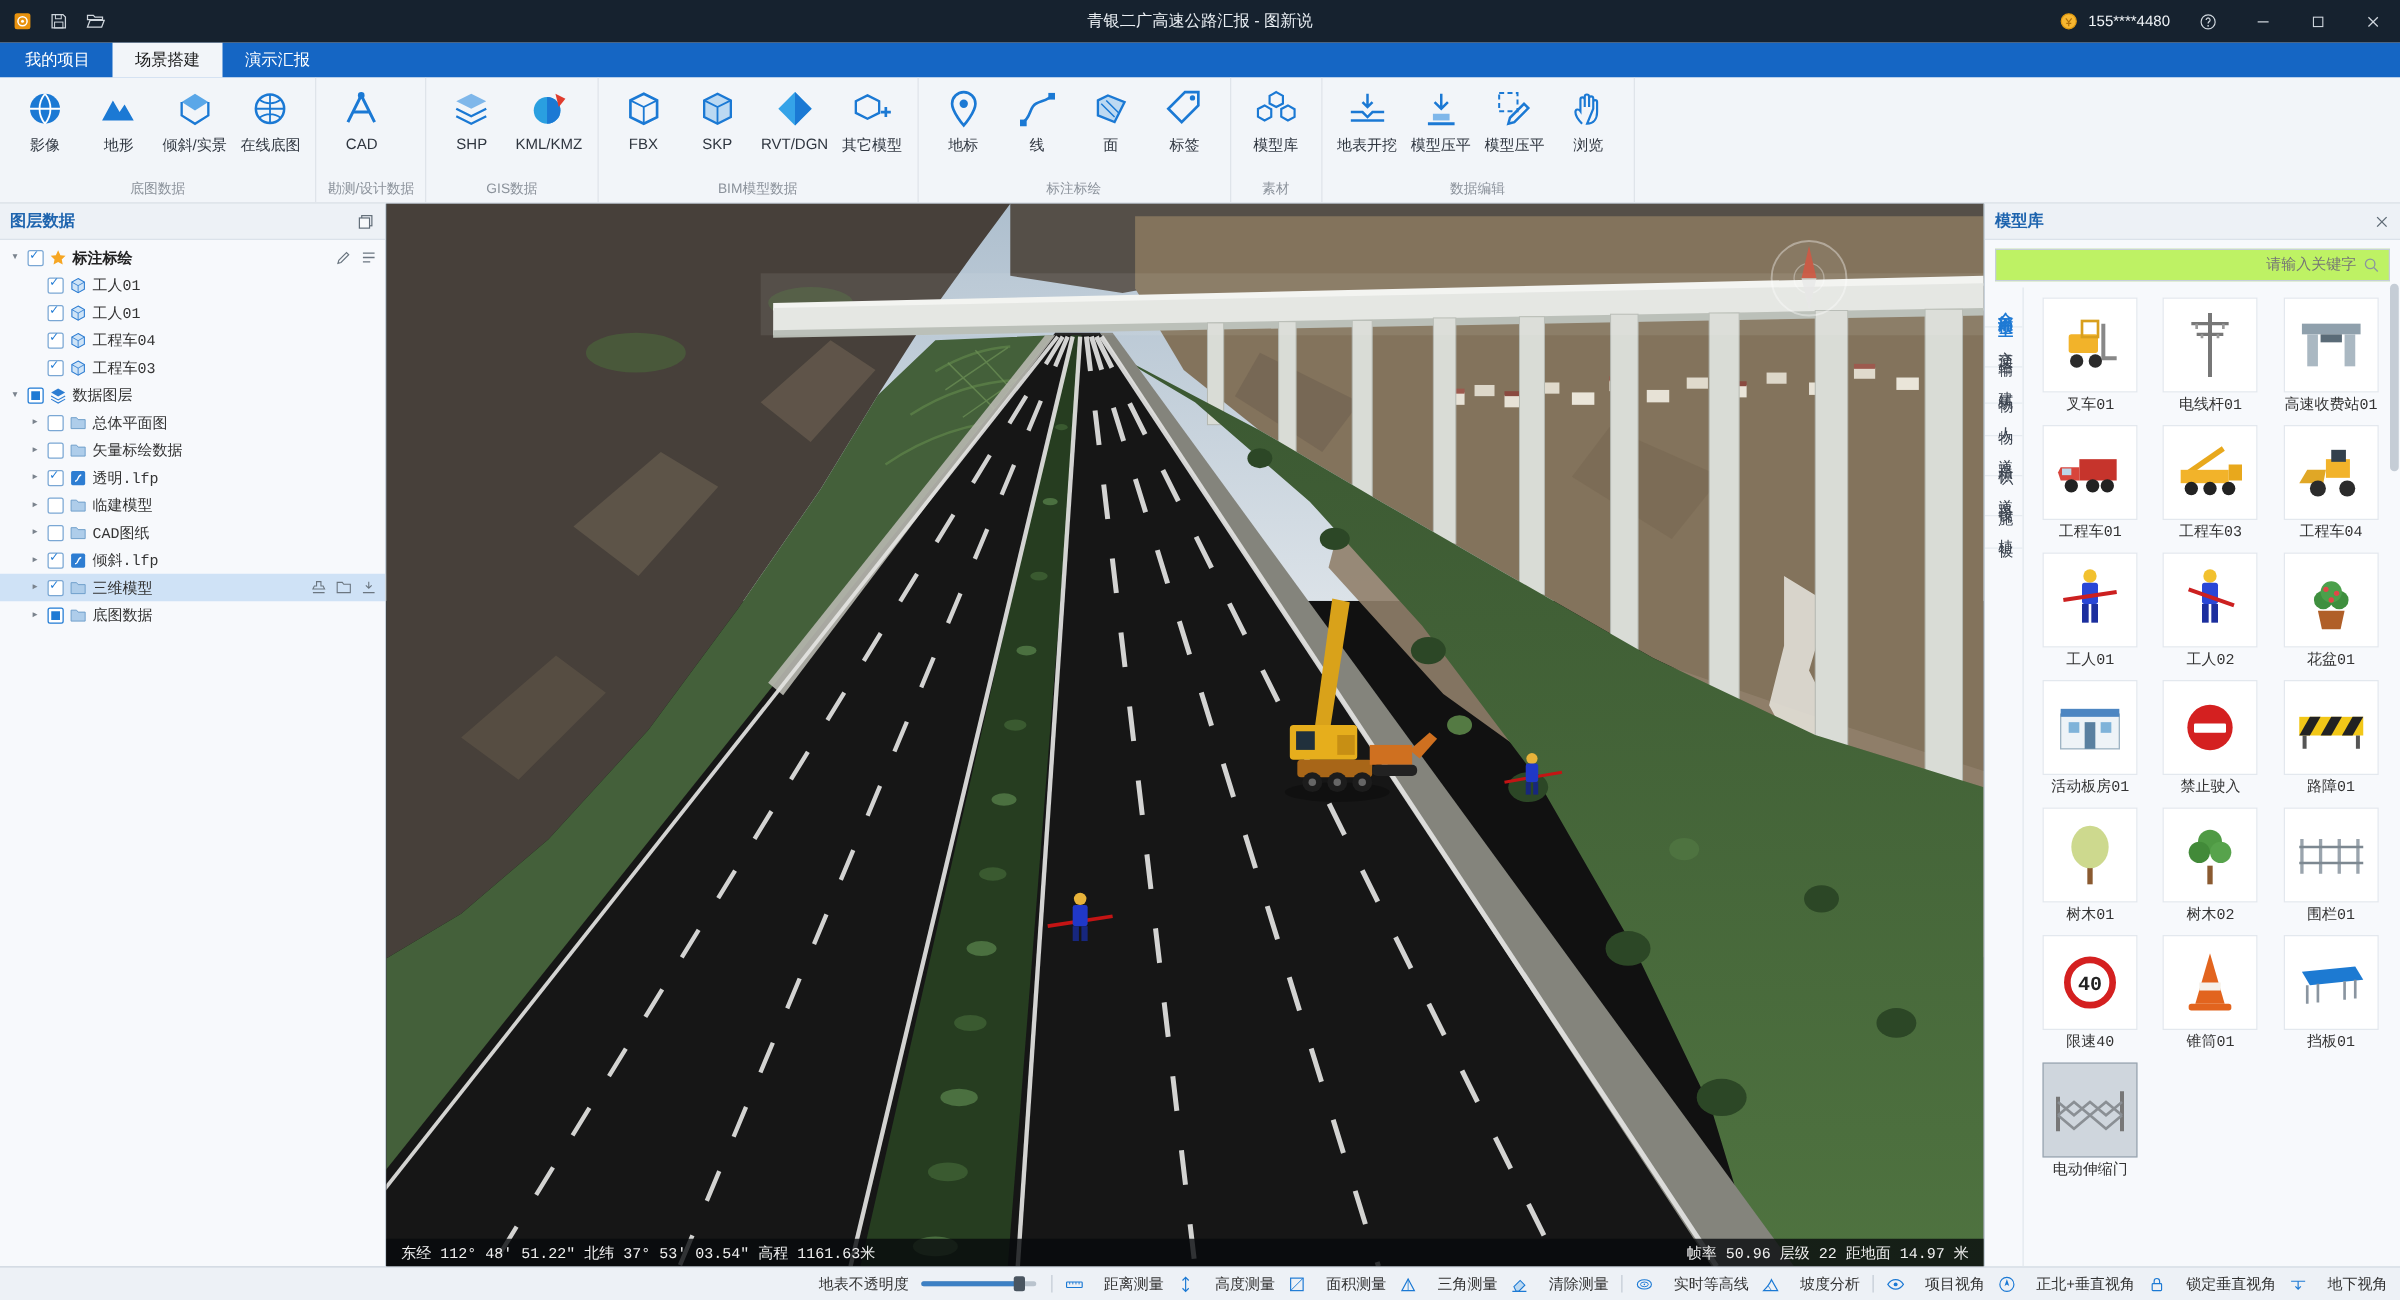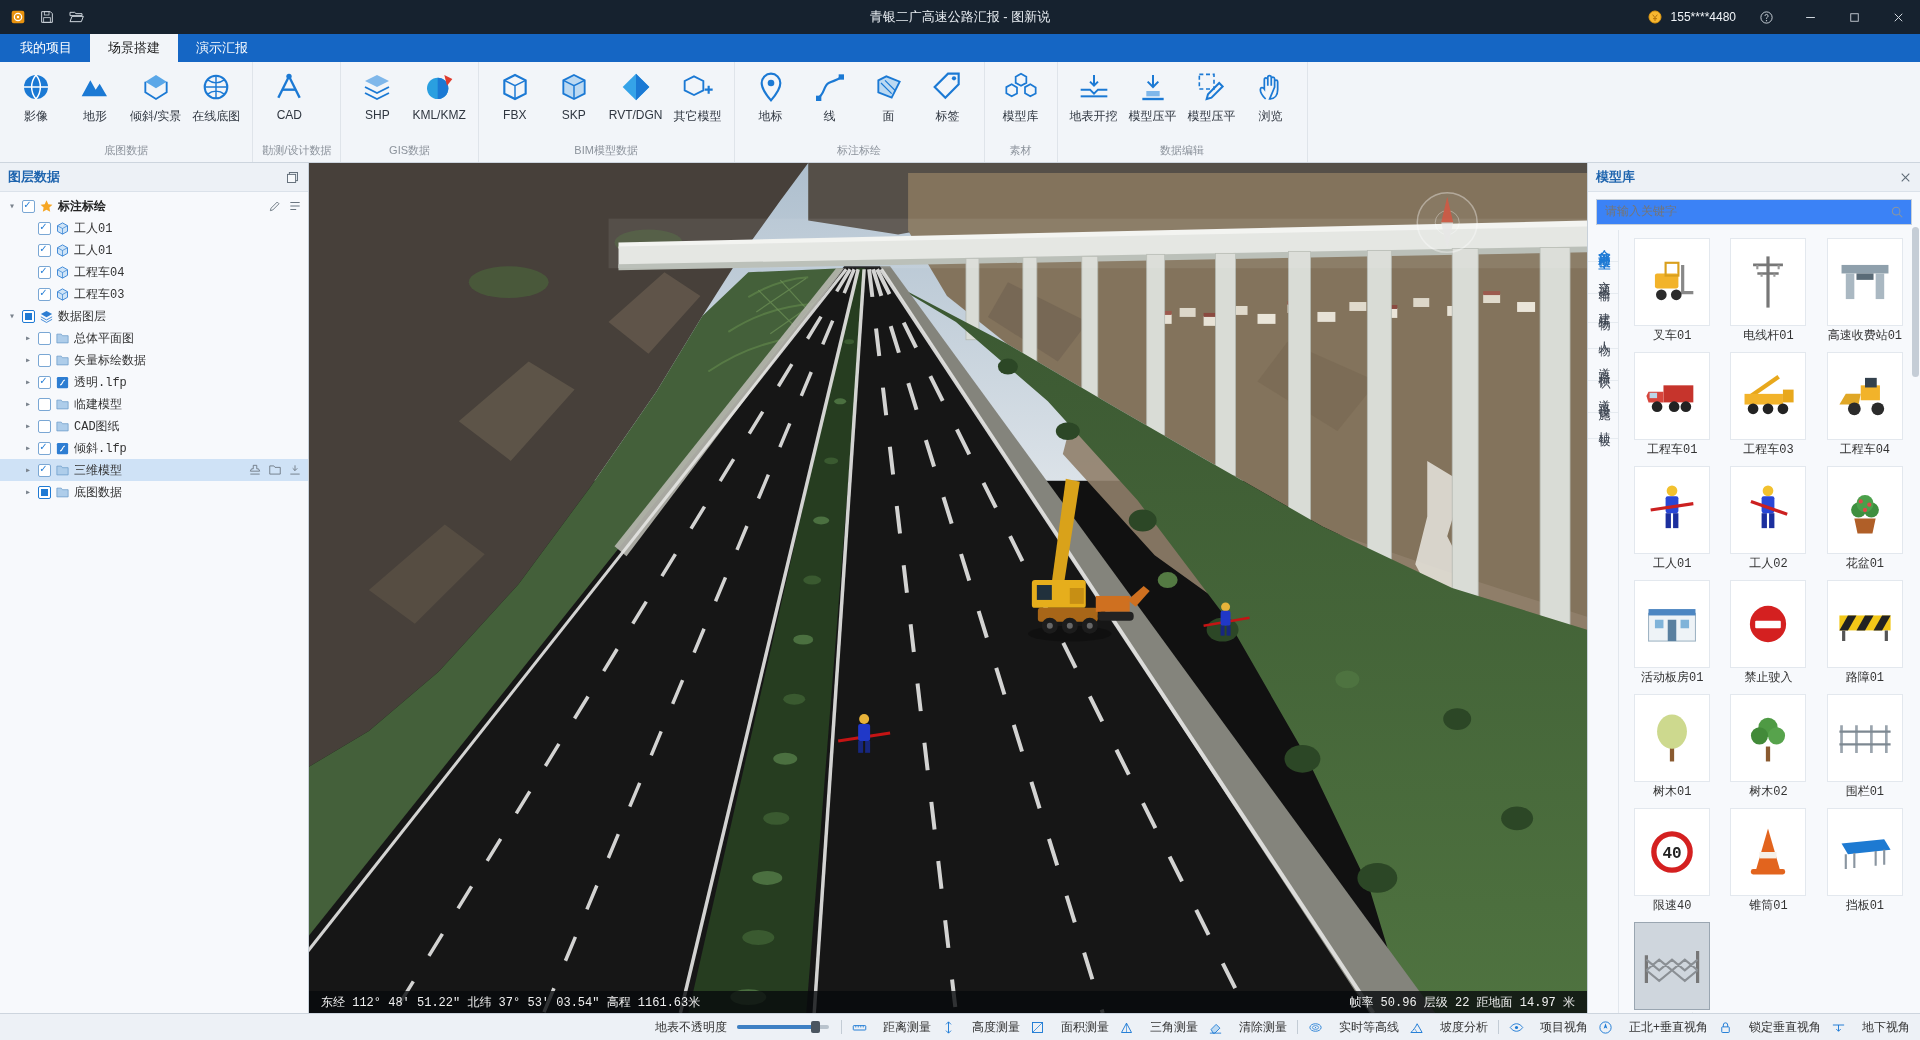--- a/index.html
+++ b/index.html
@@ -58,31 +58,31 @@
   .viewport{flex:1;position:relative;overflow:hidden;background:#111;}
   .viewport svg.scene{position:absolute;inset:0;width:100%;height:100%;}
   .coordbar{position:absolute;left:0;right:0;bottom:0;height:22px;background:rgba(8,10,12,.8);
     display:flex;align-items:center;justify-content:space-between;padding:0 12px;color:#f0f0f0;font-size:12px;z-index:3;}
 
   
   .right-panel{width:332px;min-width:332px;background:#f7f9fc;border-left:1px solid #c8d1da;display:flex;flex-direction:column;position:relative;}
   .rp-close{cursor:pointer;display:flex;}
   .rp-close svg{width:13px;height:13px;}
   .search-row{padding:7px 8px 5px;position:relative;}
-  .search-input{width:100%;box-sizing:border-box;height:26px;border:1px solid #c6cfd9;background:#3b82f6;padding:0 26px 0 8px;font-size:12px;color:#333;outline:none;font-family:inherit;}
+  .search-input{width:100%;box-sizing:border-box;height:26px;border:1px solid #c6cfd9;background:#bef264;padding:0 26px 0 8px;font-size:12px;color:#333;outline:none;font-family:inherit;text-align:right;}
   .search-ic{position:absolute;right:16px;top:13px;display:flex;}
   .search-ic svg{width:14px;height:14px;}
   .mp-body{flex:1;display:flex;min-height:0;}
   .cats{width:30px;min-width:30px;border-right:1px solid #e2e7ed;display:flex;flex-direction:column;}
   .cat{writing-mode:vertical-rl;letter-spacing:3px;font-size:12px;color:#3c4450;padding:9px 0;margin:0 auto;border-bottom:1px solid transparent;cursor:pointer;}
   .catwrap{border-bottom:1px solid #e6ebf0;display:flex;justify-content:center;}
   .cat.active{color:#1f7ad4;font-weight:bold;}
   .grid{flex:1;padding:8px 10px 8px 8px;display:grid;grid-template-columns:repeat(3,1fr);gap:8px 6px;align-content:start;overflow:hidden;}
   .mitem{display:flex;flex-direction:column;align-items:center;cursor:pointer;}
-  .thumb{width:76px;height:88px;background:#fff;border:1px solid #e3e8ee;display:flex;align-items:center;justify-content:center;box-sizing:border-box;}
+  .thumb{width:76px;height:76px;background:#fff;border:1px solid #e3e8ee;display:flex;align-items:center;justify-content:center;box-sizing:border-box;}
   .thumb svg{width:64px;height:64px;display:block;}
   .mitem.selected .thumb{background:#cfd6dd;border-color:#9aa6b1;}
   .mlabel{font-size:12px;color:#333;text-align:center;line-height:1.25;margin-top:3px;max-width:92px;}
   .vscroll{position:absolute;right:1px;top:64px;bottom:4px;width:7px;}
   .vscroll .vthumb{width:7px;height:150px;background:#c5cdd6;border-radius:4px;}
 
   
   .statusbar{height:26px;min-height:26px;background:#edf1f6;border-top:1px solid #cdd5de;display:flex;align-items:center;justify-content:flex-end;padding:0 10px;gap:10px;font-size:12px;color:#333;}
   .slabel{color:#333;}
   .slider{width:92px;height:4px;background:#b9c3cd;border-radius:2px;position:relative;cursor:pointer;margin-right:2px;}

